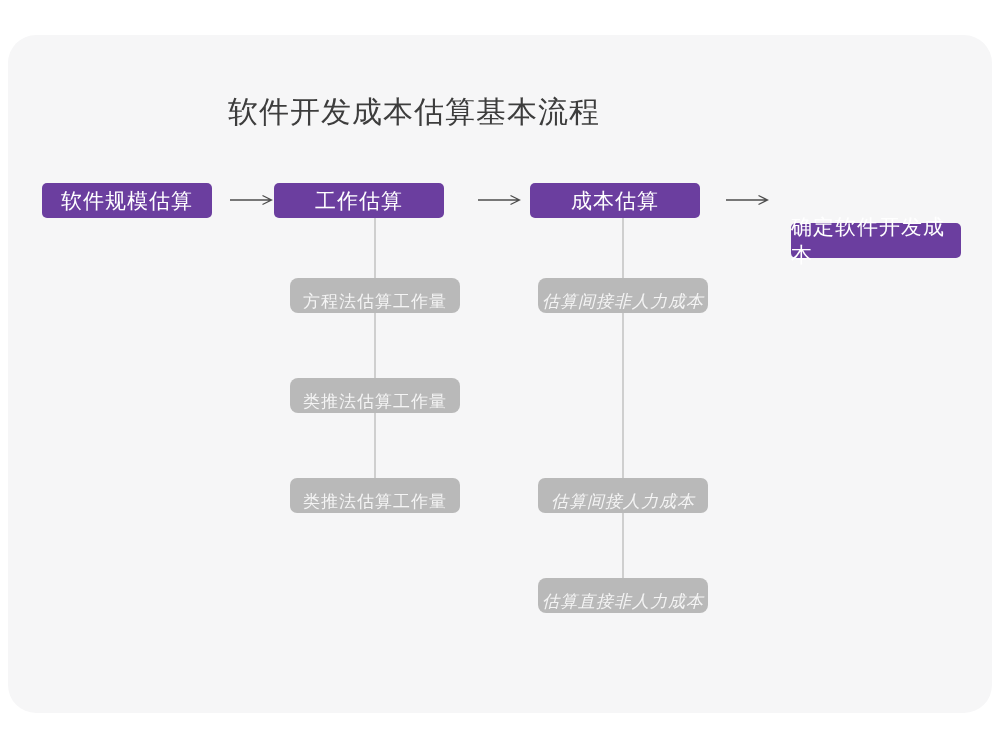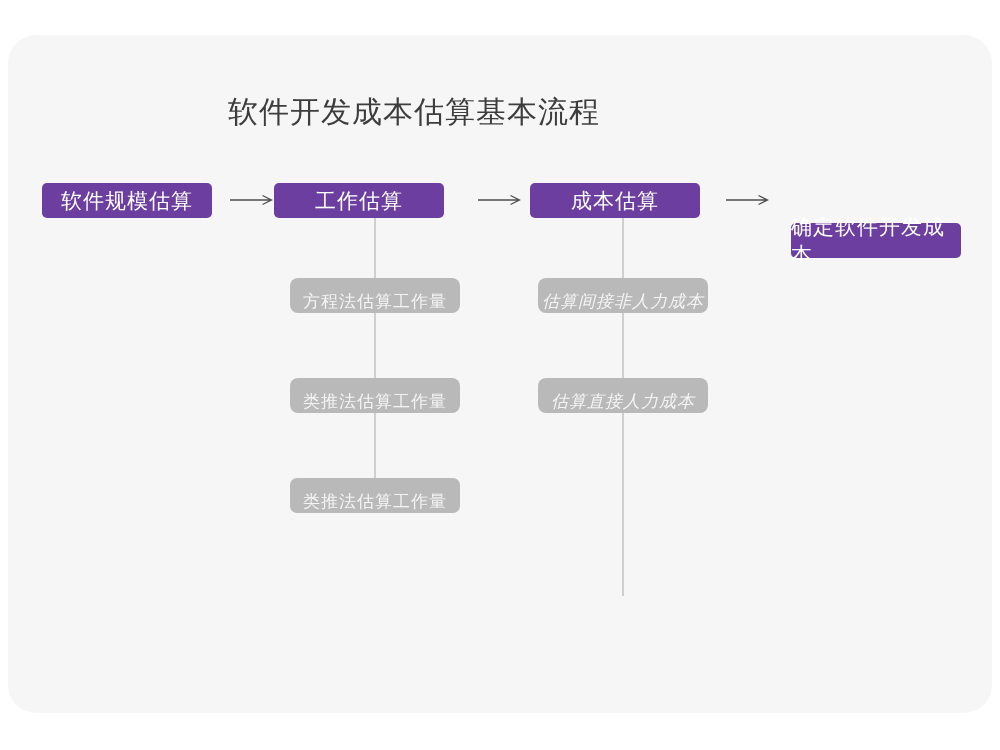--- a/index.html
+++ b/index.html
@@ -135,17 +135,20 @@
   <div class="sub-box col-left row-2">
     <span>类推法估算工作量</span>
   </div>
   <div class="sub-box col-left row-3">
     <span>类推法估算工作量</span>
   </div>
 
   <div class="sub-box col-right row-1">
     <span>估算间接非人力成本</span>
   </div>
-  <div class="sub-box col-right row-2">
-    <span>估算直接人力成本</span>
+  <div class="sub-box col-right row-3">
+    <span>估算间接人力成本</span>
+  </div>
+  <div class="sub-box col-right row-4">
+    <span>估算直接非人力成本</span>
   </div>
 
 </div>
 
 </body></html>

